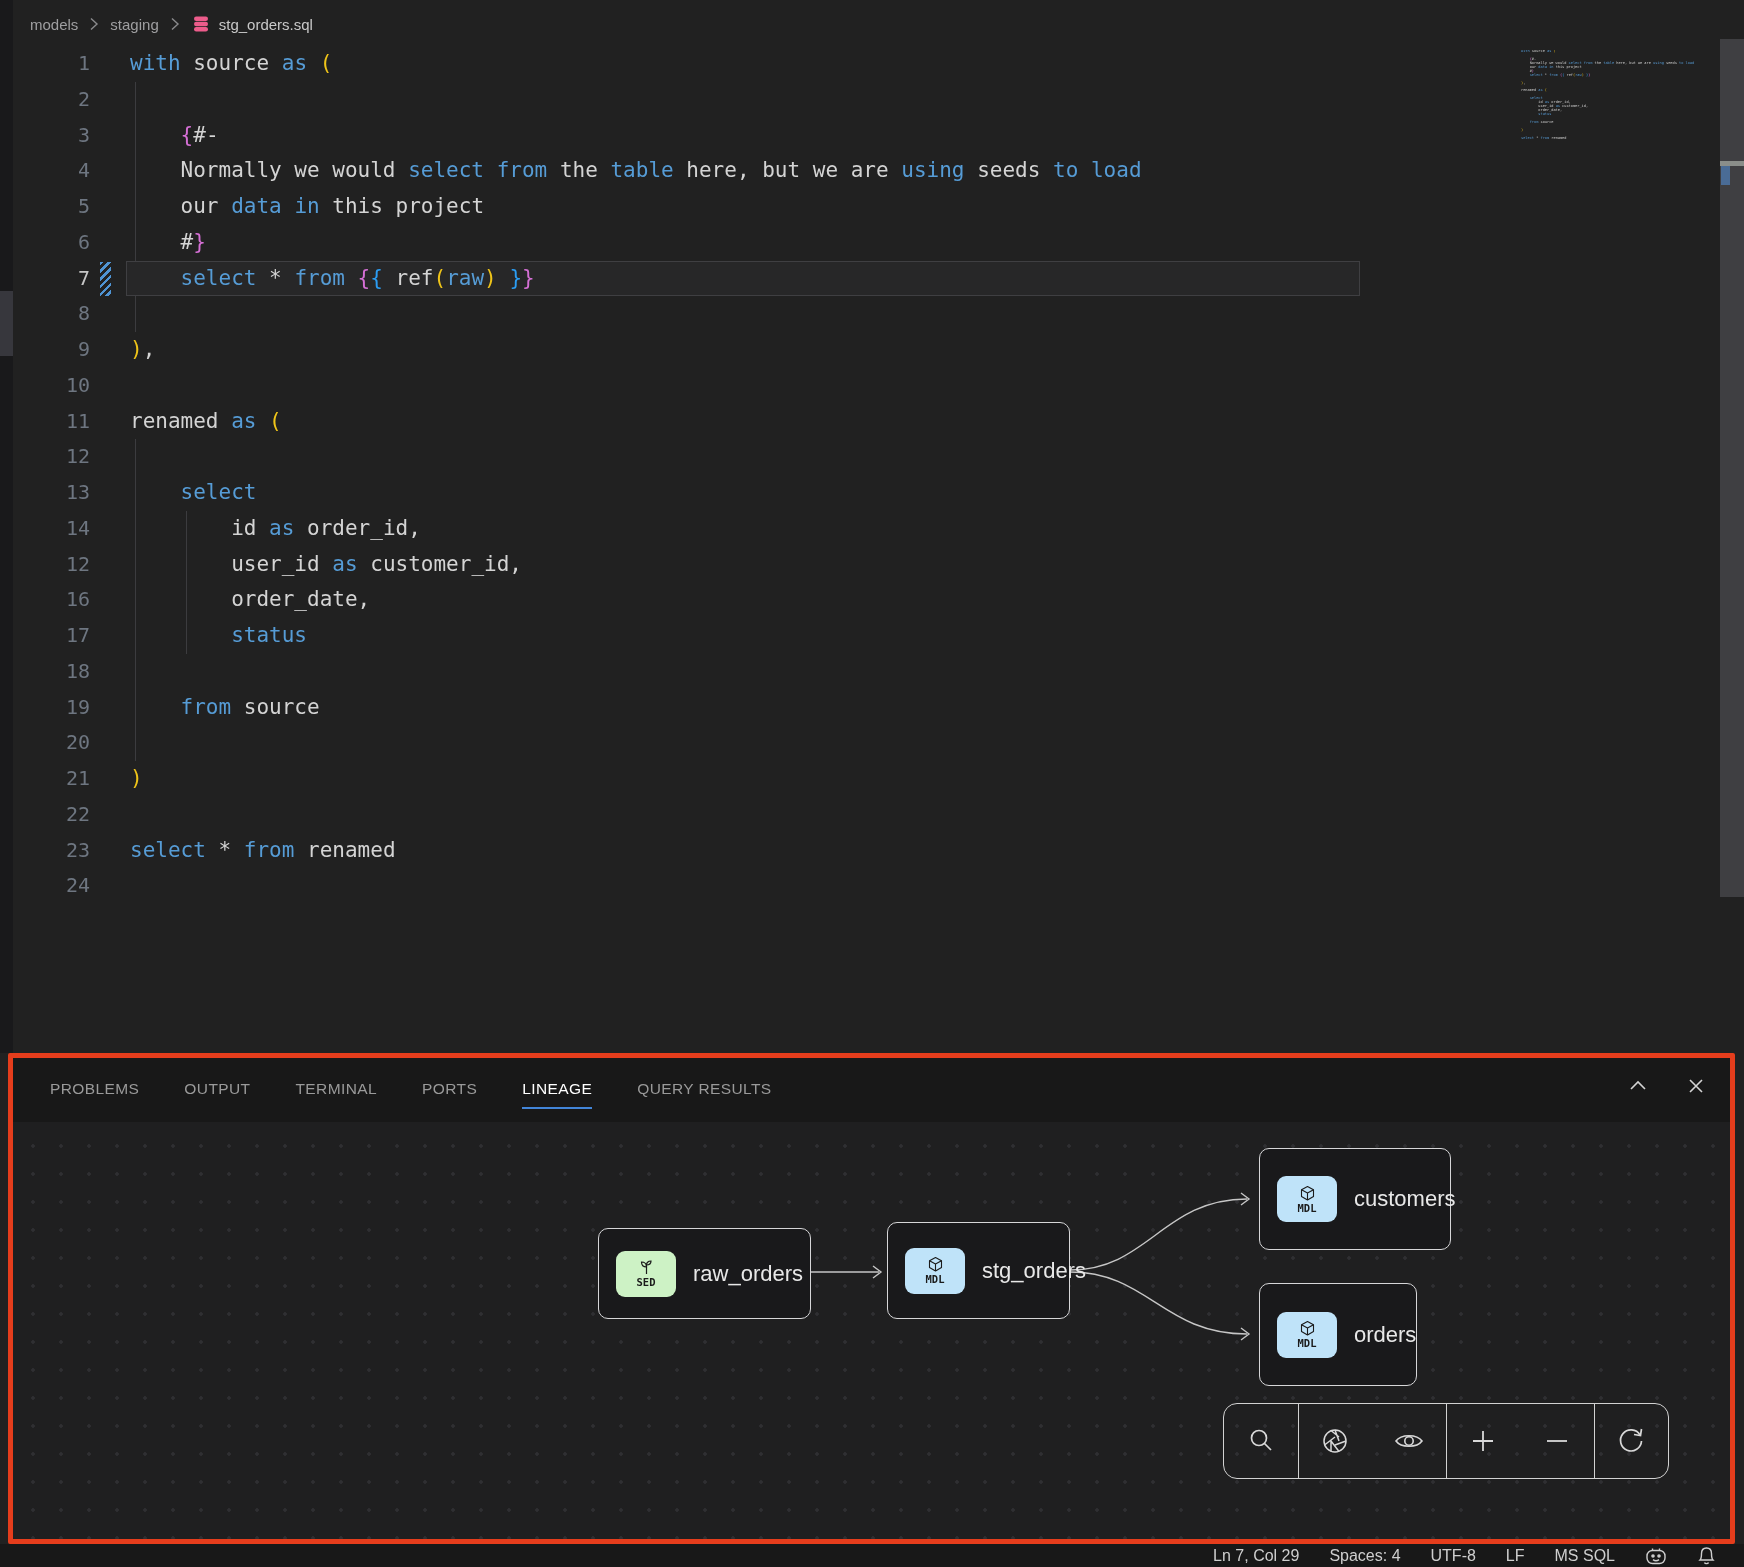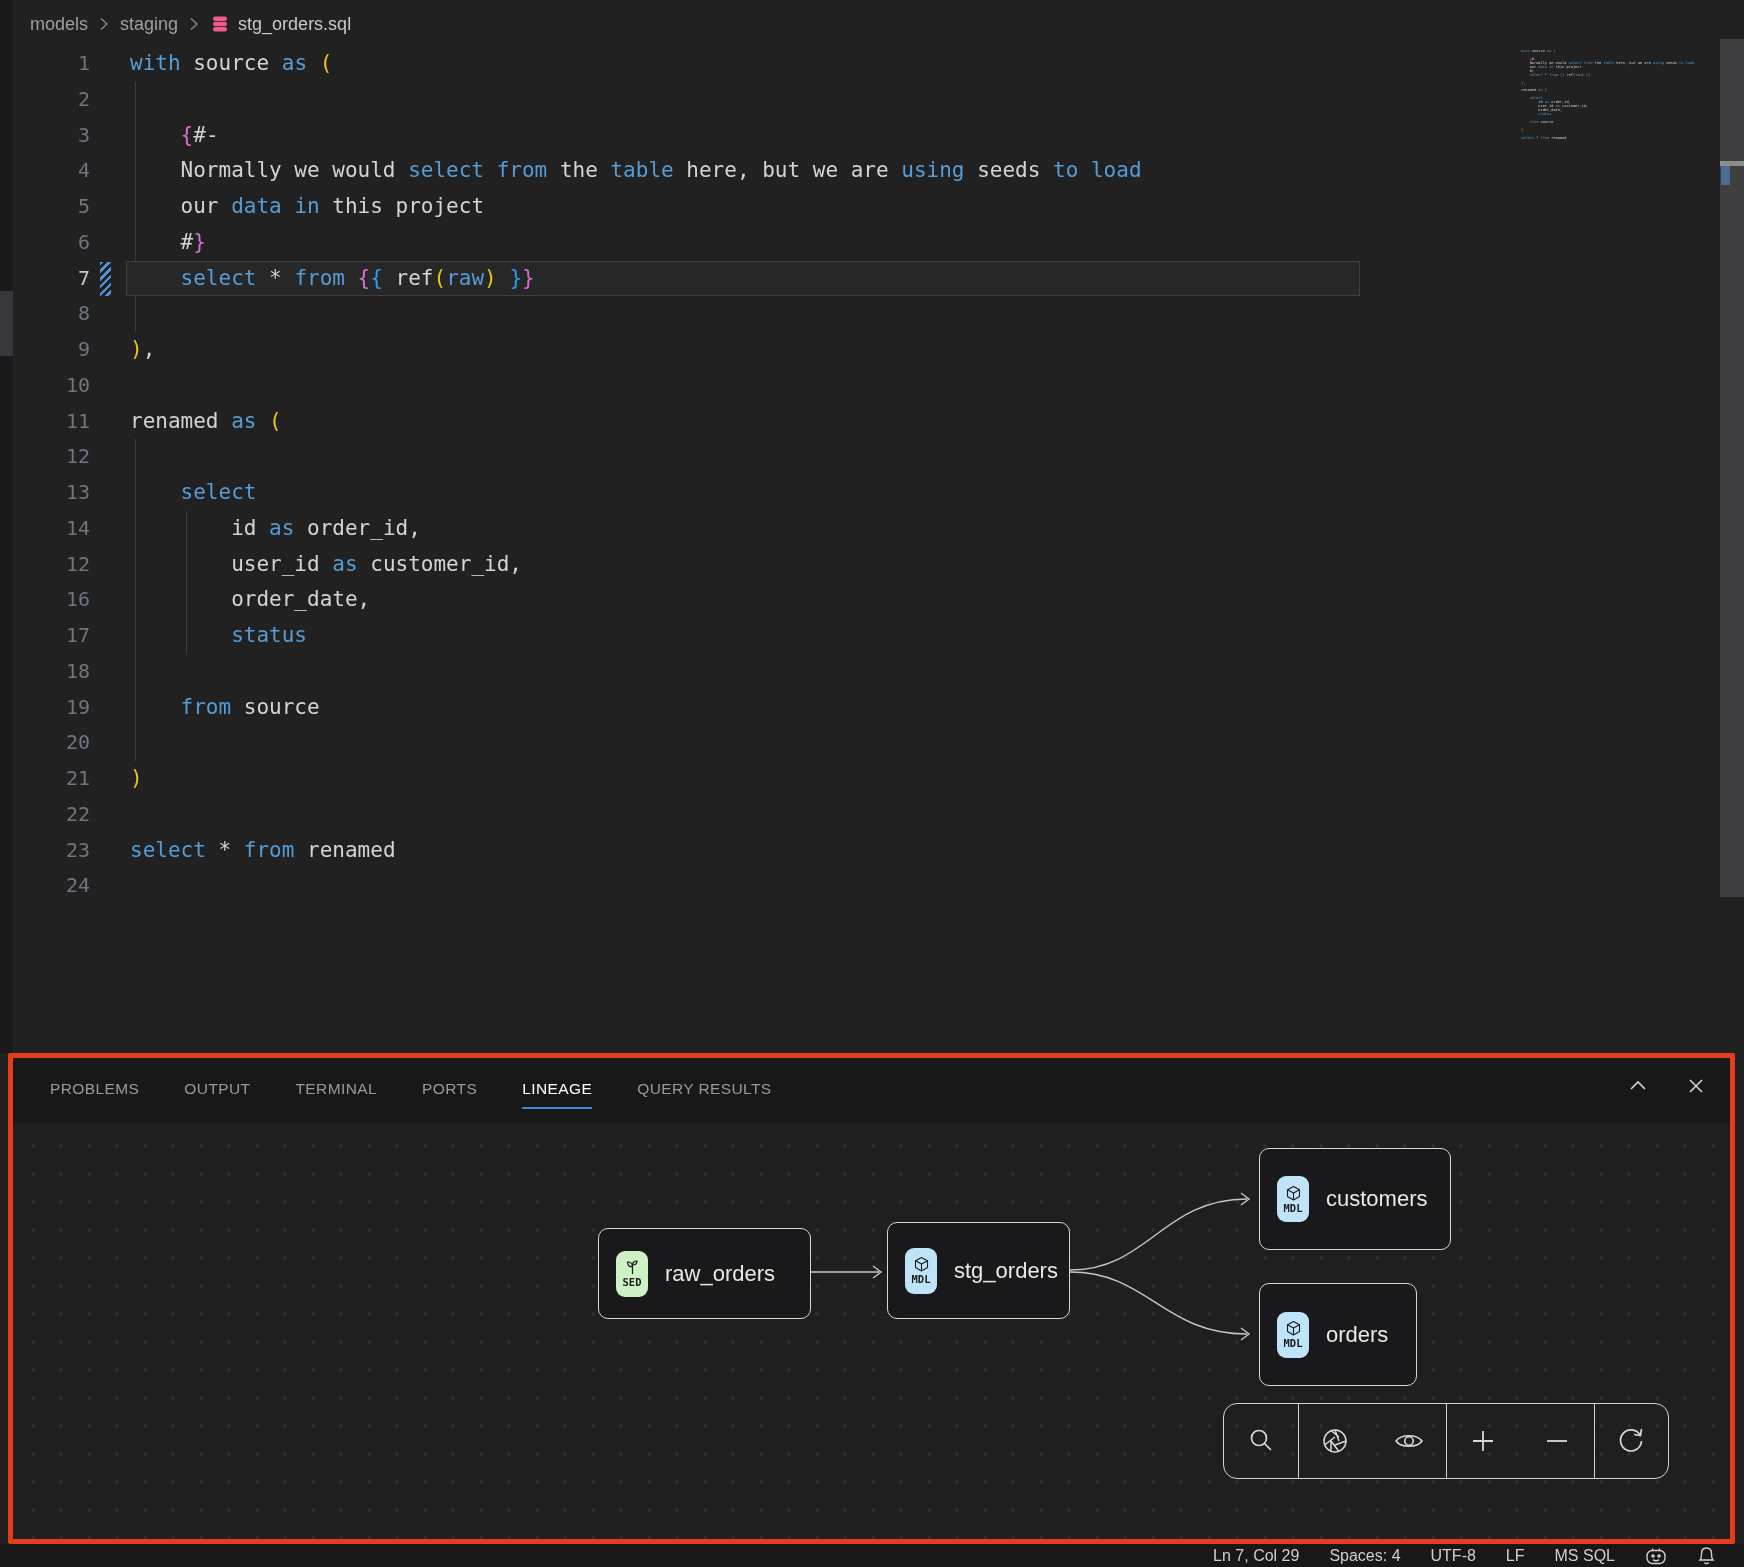--- a/index.html
+++ b/index.html
@@ -3,21 +3,21 @@
 <meta charset="utf-8">
 <style>
   html,body{margin:0;padding:0;background:#111;}
   .screen{position:relative;width:1744px;height:1567px;background:#212121;overflow:hidden;
           font-family:"Liberation Sans", sans-serif;color:#d4d4d4;}
   
   .editor{position:absolute;left:0;top:0;width:1744px;height:1053px;background:#212121;}
   .left-strip{position:absolute;left:0;top:0;width:13px;height:1053px;background:#19191b;}
   .left-strip-handle{position:absolute;left:0;top:291px;width:13px;height:65px;background:#37373d;}
   .breadcrumb{position:absolute;left:30px;top:8px;height:32px;display:flex;align-items:center;gap:11px;
-              font-size:18px;color:#9f9fa1;}
+              font-size:15px;color:#9f9fa1;}
   .breadcrumb .crumb{cursor:default;}
   .breadcrumb .sep{color:#8a8a8c;font-size:15px;}
   .breadcrumb .file{color:#c9c9c9;display:flex;align-items:center;gap:8px;}
   .code-layer{position:absolute;left:0;top:46px;width:1744px;}
   .code-row{position:relative;height:35.75px;}
   .gutter-num{position:absolute;left:40px;width:50px;text-align:right;
               font-family:"DejaVu Sans Mono", monospace;font-size:20px;line-height:35.75px;color:#6e7681;}
   .gutter-num.active{color:#c6c6c6;}
   .code-text{position:absolute;left:130px;white-space:pre;
              font-family:"DejaVu Sans Mono", monospace;font-size:21px;line-height:35.75px;text-align:right;}
@@ -44,21 +44,21 @@
   .ptab.active{color:#ffffff;}
   .ptab.active .tlabel{border-bottom-color:#4285d8;}
   .panel-controls{position:absolute;right:22px;top:16px;display:flex;gap:34px;align-items:center;}
   .pc-btn{width:24px;height:24px;display:flex;align-items:center;justify-content:center;cursor:pointer;color:#d4d4d4;}
   .panel-body{position:absolute;left:0;top:64px;right:0;bottom:0;background:#1f1f20;
         background-image:radial-gradient(circle,#2f2f32 1.5px,rgba(0,0,0,0) 2px);background-size:28px 28px;
         background-position:6px 10px;overflow:hidden;}
   .edges{position:absolute;left:0;top:0;width:100%;height:100%;}
   .lnode{position:absolute;background:#19191b;border:1.5px solid #d6d6d8;border-radius:10px;
          display:flex;align-items:center;padding-left:17px;gap:17px;box-sizing:border-box;cursor:pointer;}
-  .lbadge{width:32px;height:46px;border-radius:9px;display:flex;flex-direction:column;align-items:center;
+  .lbadge{width:60px;height:46px;border-radius:9px;display:flex;flex-direction:column;align-items:center;
           justify-content:center;gap:1px;flex:0 0 auto;}
   .lbadge .btext{font-family:"DejaVu Sans Mono", monospace;font-size:10.5px;font-weight:bold;color:#1b1b1b;line-height:11px;}
   .lnode .nlabel{font-size:22px;color:#e8e8e8;}
   .ltoolbar{position:absolute;left:1210px;top:281px;width:446px;height:76px;box-sizing:border-box;
             border:1.5px solid #d2d2d2;border-radius:14px;display:flex;}
   .tseg{display:flex;align-items:center;justify-content:space-around;border-right:1.5px solid #d2d2d2;}
   .tseg:last-child{border-right:none;}
   .tbtn{width:60px;height:60px;display:flex;align-items:center;justify-content:center;cursor:pointer;}
   
   .status-bar{position:absolute;left:0;top:1544px;width:1744px;height:23px;background:#181818;

